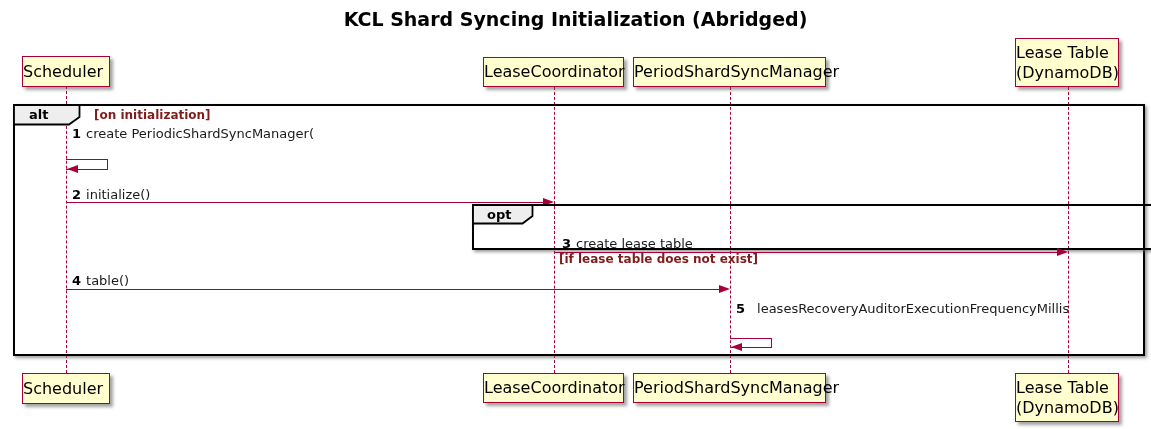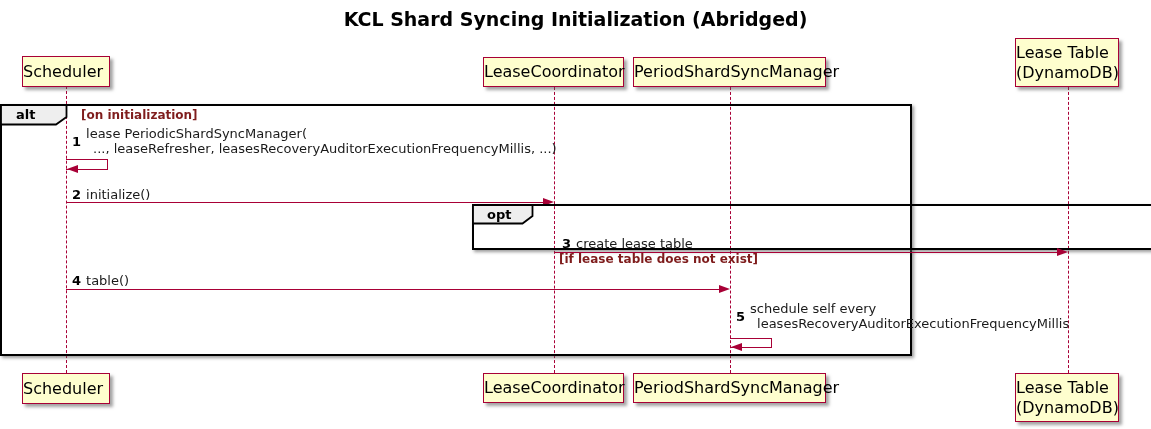--- a/index.html
+++ b/index.html
@@ -74,33 +74,32 @@
     <span>LeaseCoordinator</span>
   </div>
   <div class="pbox" style="left:633px;top:57px;width:193px;height:30px;">
     <span>PeriodShardSyncManager</span>
   </div>
   <div class="pbox" style="left:1015px;top:38px;width:104px;height:49px;">
     <span>Lease Table</span>
     <span>(DynamoDB)</span>
   </div>
 
-  <div class="frame" style="left:0;top:104px;width:912px;height:252px;">
+  <div class="frame" style="left:13px;top:104px;width:1132px;height:252px;">
     <svg class="pentagon" width="68" height="22" viewBox="0 0 68 22">
       <path d="M1,1 H66.5 V13 L56,20.5 H1 Z" fill="#EEEEEE" stroke="#000000" stroke-width="1.8"></path>
     </svg>
     <span class="frame-op" style="left:14px;">alt</span>
     <span class="frame-guard" style="left:79px;">[on initialization]</span>
   </div>
 
   <div class="msg-label" style="left:72px;top:126px;">
     <span class="num">1</span>
     <span class="lines">
-      <span>lease PeriodicShardSyncManager(</span>
-      <span class="l2">..., leaseRefresher, leasesRecoveryAuditorExecutionFrequencyMillis, ...)</span>
+      <span>create PeriodicShardSyncManager(</span>
     </span>
   </div>
   <div class="self-arrow" style="left:66px;top:159px;width:42px;height:11px;"></div>
   <div class="arrow-l" style="left:67px;top:165px;"></div>
 
   <div class="msg-label" style="left:72px;top:187px;">
     <span class="num">2</span>
     <span>initialize()</span>
   </div>
   <div class="msg-line" style="left:66px;top:202px;width:478px;"></div>
@@ -124,21 +123,20 @@
   <div class="msg-label" style="left:72px;top:273px;">
     <span class="num">4</span>
     <span>table()</span>
   </div>
   <div class="msg-line" style="left:66px;top:289px;width:654px;"></div>
   <div class="arrow-r" style="left:719px;top:285px;"></div>
 
   <div class="msg-label" style="left:736px;top:301px;">
     <span class="num">5</span>
     <span class="lines">
-      <span>schedule self every</span>
       <span class="l2">leasesRecoveryAuditorExecutionFrequencyMillis</span>
     </span>
   </div>
   <div class="self-arrow" style="left:730px;top:338px;width:42px;height:10px;"></div>
   <div class="arrow-l" style="left:731px;top:343px;"></div>
 
   <div class="pbox" style="left:22px;top:373px;width:88px;height:31px;">
     <span>Scheduler</span>
   </div>
   <div class="pbox" style="left:483px;top:373px;width:141px;height:30px;">

